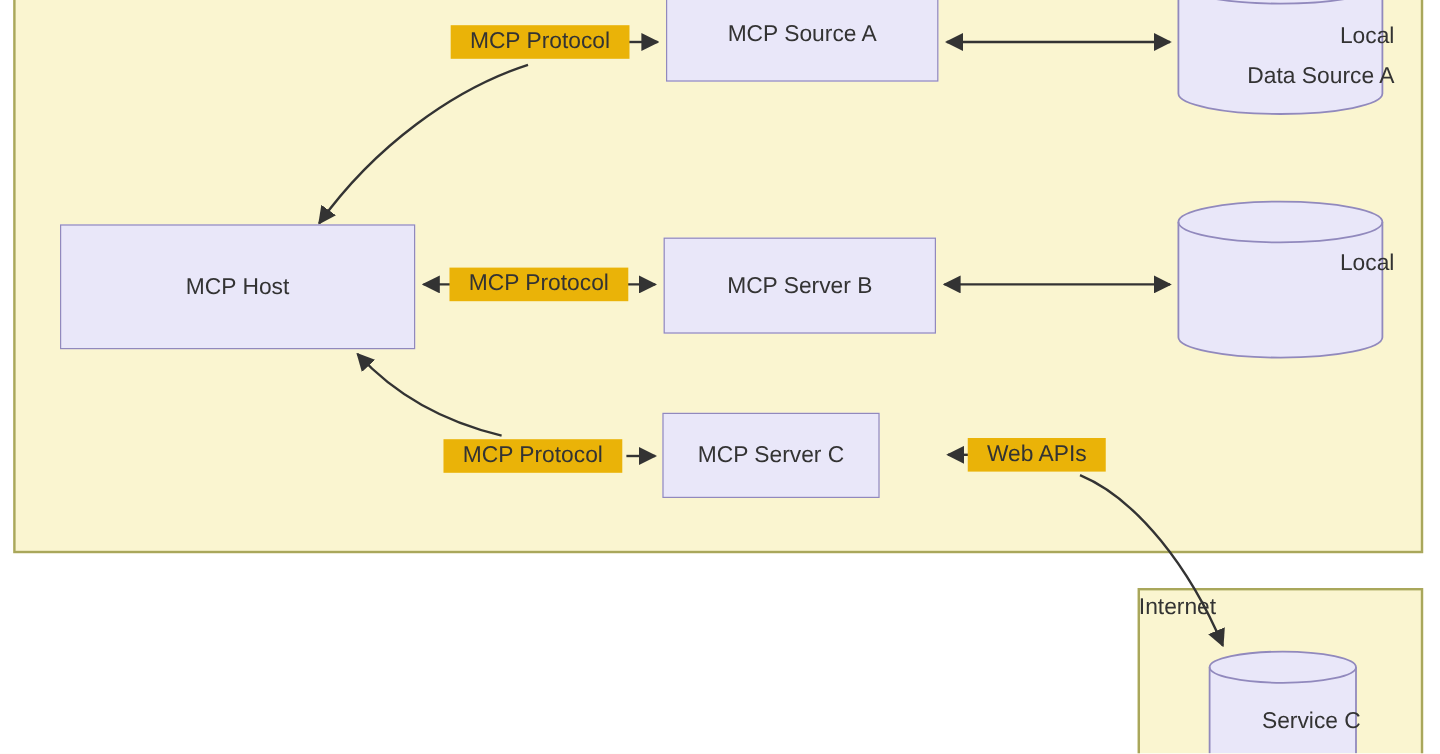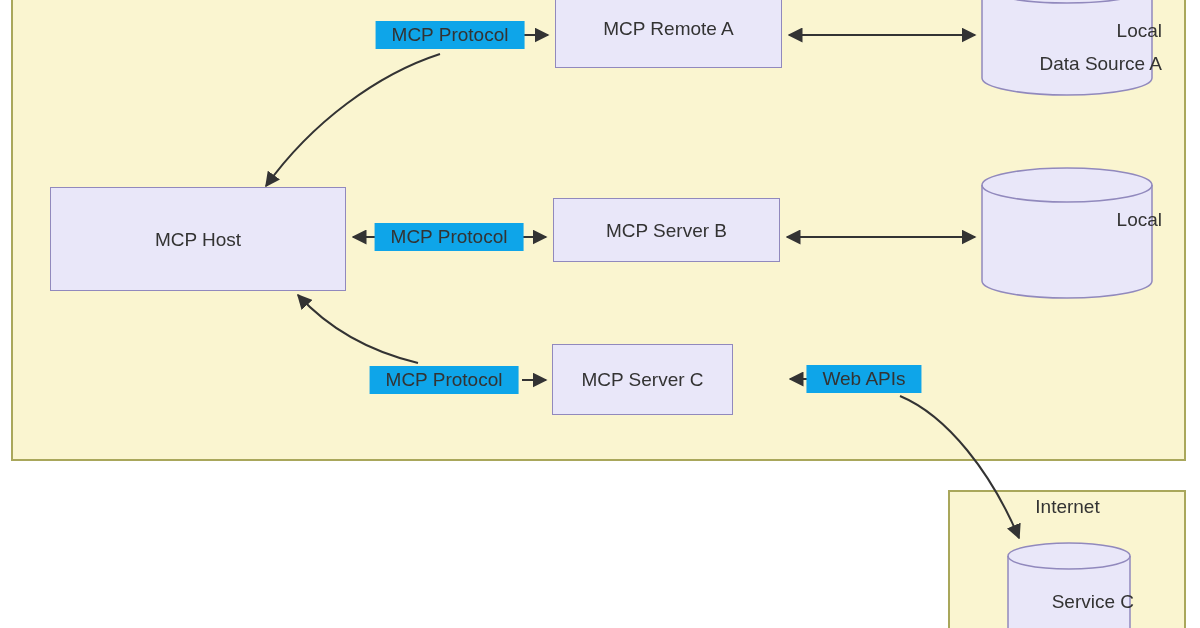--- a/index.html
+++ b/index.html
@@ -15,26 +15,26 @@
     position:absolute; background:#e9e7f9; border:1.5px solid #9189bd;
     box-sizing:border-box; display:flex; flex-direction:column;
     align-items:center; justify-content:center; text-align:center;
     font-size:19px; line-height:33px; color:#333;
   }
   .cyl-text {
     position:absolute; text-align:right; font-size:19px; line-height:33px;
     color:#333; pointer-events:none;
   }
   .edgelabel {
-    position:absolute; transform:translate(-50%,-50%); background:#0ea5e9;
+    position:absolute; transform:translate(-50%,-50%); background:#eab308;
     color:#333; font-size:19px; line-height:24px; padding:2px 16px;
     white-space:nowrap;
   }
   .clusterlabel {
-    position:absolute; text-align:center; font-size:19px; color:#333;
+    position:absolute; text-align:left; font-size:19px; color:#333;
   }
   svg.edges { position:absolute; left:0; top:0; }
 </style>
 </head>
 <body>
 
 <div class="stage">
 
   <div class="cluster" style="left:11px; top:-22px; width:1175px; height:483px;"></div>
   <div class="cluster" style="left:948px; top:490px; width:238px; height:200px;"></div>
@@ -76,24 +76,24 @@
       <path d="M 1008,556 A 61,13 0 0 1 1130,556 L 1130,700 A 61,13 0 0 1 1008,700 Z" fill="#e9e7f9" stroke="#9189bd" stroke-width="1.5"></path>
       <path d="M 1008,556 A 61,13 0 0 0 1130,556" fill="none" stroke="#9189bd" stroke-width="1.5"></path>
     </g>
   </svg>
 
   <div class="node" style="left:50px; top:187px; width:296px; height:104px;gap:48px;">
     <span>MCP Host</span>
   </div>
 
   <div class="node" style="left:555px; top:-12px; width:227px; height:80px;">
-    <span>MCP Remote A</span>
+    <span>MCP Source A</span>
   </div>
 
-  <div class="node" style="left:553px; top:198px; width:227px; height:64px;align-items:center;">
+  <div class="node" style="left:553px; top:198px; width:227px; height:80px;align-items:center;">
     <span>MCP Server B</span>
   </div>
 
   <div class="node" style="left:552px; top:344px; width:181px; height:71px;">
     <span>MCP Server C</span>
   </div>
 
   <div class="cyl-text" style="left:972px; top:14px; width:190px;">
     <div>Local</div>
     <div>Data Source A</div>

